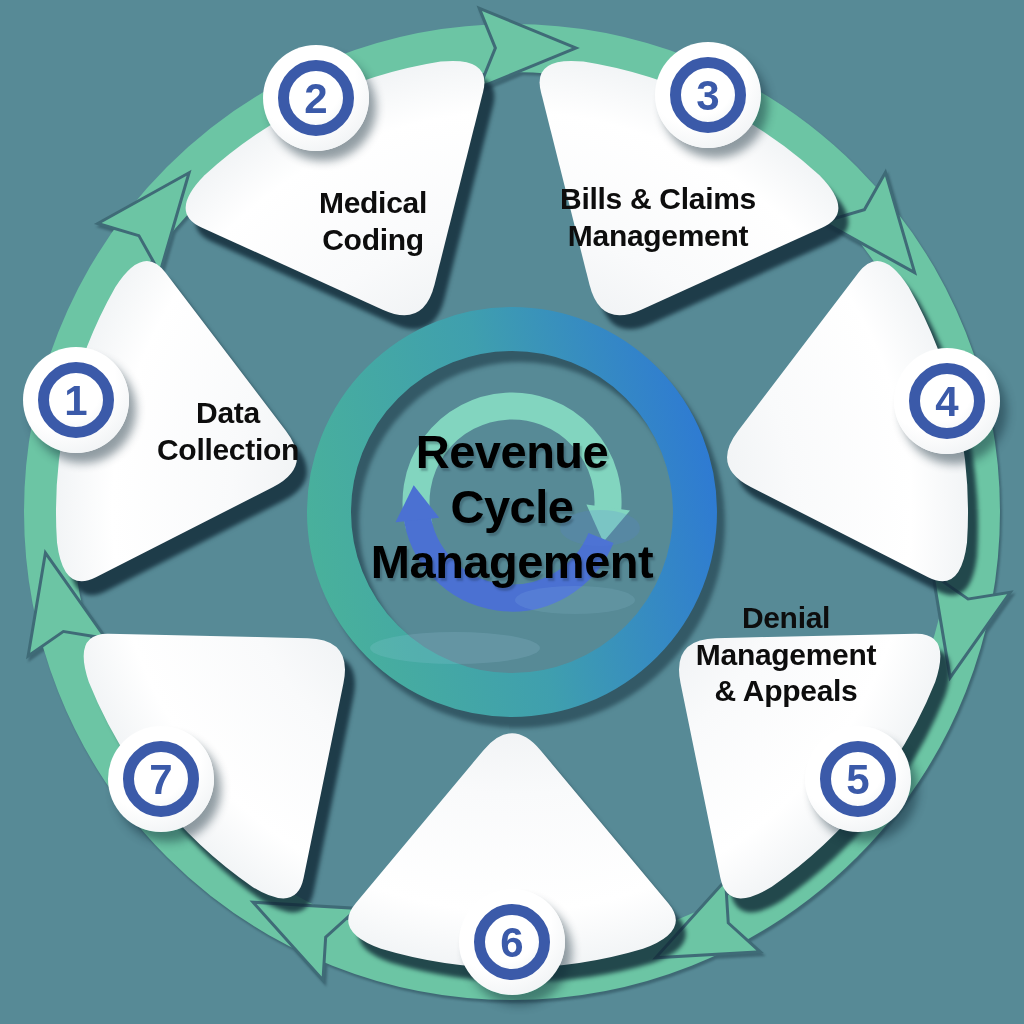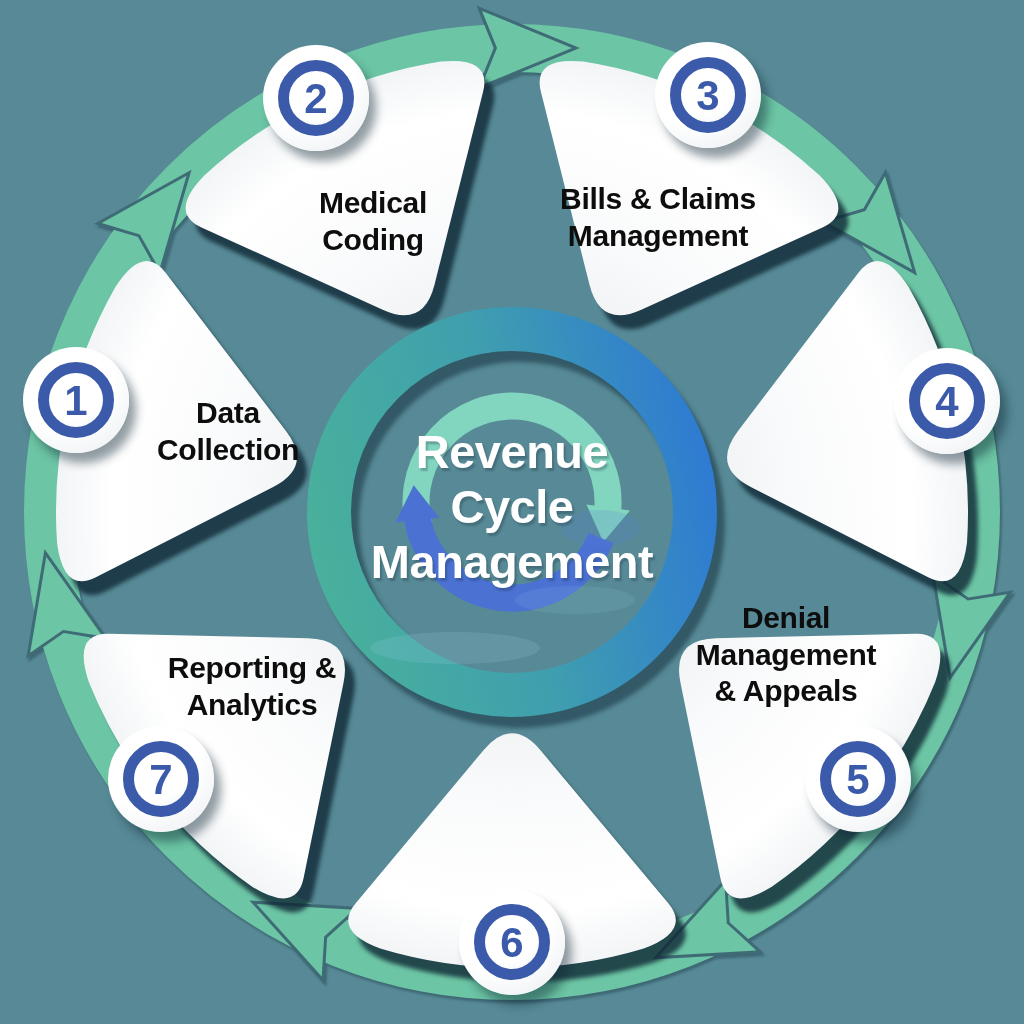--- a/index.html
+++ b/index.html
@@ -25,21 +25,21 @@
   }
   .diagram-title{
     position:absolute;
     transform:translate(-50%,-50%);
     white-space:pre-line;
     text-align:center;
     font-size:47px;
     font-weight:800;
     letter-spacing:-0.5px;
     line-height:1.17;
-    color:#ffffff;
+    color:#000000;
     text-shadow:2px 3px 2px rgba(20,40,55,.28);
   }
   
   .badge{
     position:absolute;
     width:106px;height:106px;
     transform:translate(-50%,-50%);
     border-radius:50%;
     background:radial-gradient(circle at 38% 30%,#ffffff 52%,#e7ebee 100%);
     box-shadow:7px 10px 10px rgba(16,40,54,.45);
@@ -115,22 +115,20 @@
 
   <div class="seg-label" style="left:373px;top:222px">Medical
 Coding</div>
   <div class="seg-label" style="left:228px;top:432px">Data
 Collection</div>
   <div class="seg-label" style="left:658px;top:218px">Bills &amp; Claims
 Management</div>
   <div class="seg-label" style="left:786px;top:655px">Denial
 Management
 &amp; Appeals</div>
-  <div class="seg-label" style="left:252px;top:687px">Reporting &amp;
-Analytics</div>
 
   <div class="diagram-title" style="left:512px;top:507px">Revenue
 Cycle
 Management</div>
 
   <div class="badge" style="left:76px;top:400px">
     <div class="badge-ring">
       <span class="badge-num">1</span>
     </div>
   </div>

